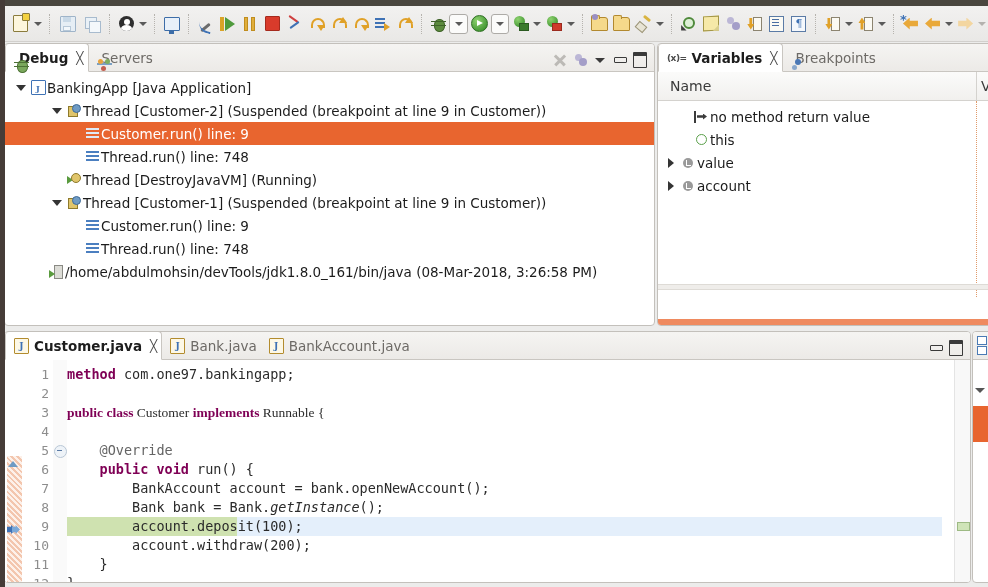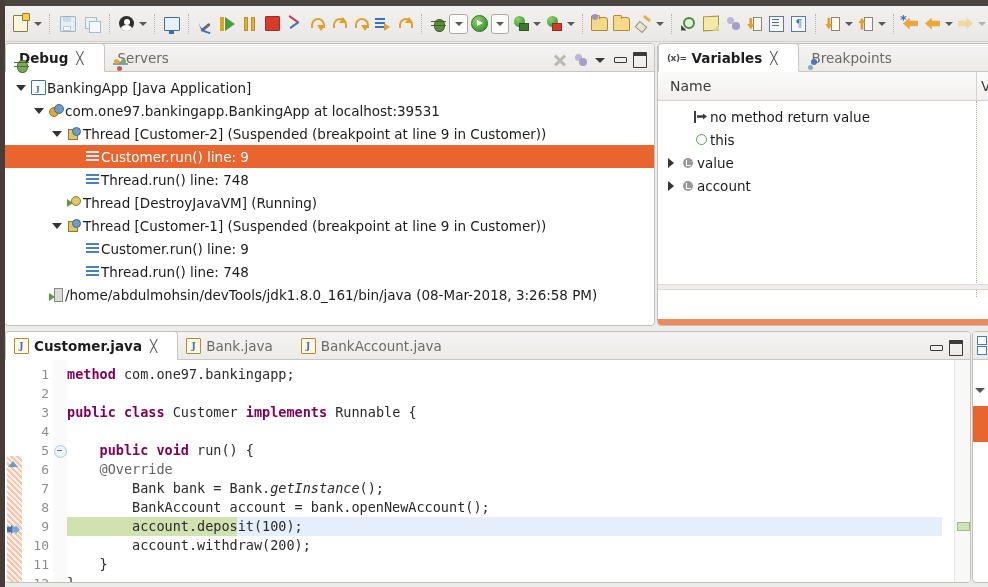--- a/index.html
+++ b/index.html
@@ -332,21 +332,21 @@
   }
   .tabbar {
     height: 27px;
     background: linear-gradient(to bottom,#f5f4f2,#eceae7);
     display: flex; align-items: flex-end;
     border-bottom: 1px solid #c9c6c1;
     position: relative;
   }
   .vtab {
     height: 26px; display: flex; align-items: center;
-    padding: 0 20px 0 8px; gap: 5px;
+    padding: 0 4px 0 8px; gap: 5px;
     font-size: 13.5px; color: #6d6a66;
     position: relative; white-space: nowrap;
   }
   .vtab.active {
     background: #ffffff;
     color: #1d1d1d; font-weight: bold;
     border: 1px solid #c9c6c1; border-bottom: 1px solid #fff;
     border-radius: 4px 4px 0 0;
     margin-bottom: -1px;
     height: 27px;
@@ -811,27 +811,20 @@
     <div class="tree">
 
       <div class="trow" style="padding-left:8px;">
         <div class="twist open"></div>
         <div class="ticon">
             <span class="ico-launch">J</span>
           </div>
         <span>BankingApp [Java Application]</span>
       </div>
 
-      <div class="trow" style="padding-left:26px;">
-        <div class="twist open"></div>
-        <div class="ticon">
-            <span class="ico-vm"></span>
-          </div>
-        <span>com.one97.bankingapp.BankingApp at localhost:39531</span>
-      </div>
 
       <div class="trow" style="padding-left:44px;">
         <div class="twist open"></div>
         <div class="ticon">
             <span class="ico-thread"></span>
           </div>
         <span>Thread [Customer-2] (Suspended (breakpoint at line 9 in Customer))</span>
       </div>
 
       <div class="trow selected" style="padding-left:62px;">
@@ -1013,26 +1006,26 @@
             <div class="fold-minus"></div>
           </div>
       </div>
 
       <div class="code-area" style="padding-top:5px;">
         <div class="hl-exec" style="top:157px;"></div>
         <div class="hl-green" style="top:157px; left:0px; width:170px;"></div>
 
         <div class="cline" style="position:relative;"><span class="kw">method</span> com.one97.bankingapp;</div>
         <div class="cline" style="position:relative;">&nbsp;</div>
-        <div class="cline" style="position:relative;"><span class="kw">public class</span> Customer <span class="kw">implements</span> Runnable {</div>
+        <div class="cline" style="position:relative;font-family:Liberation Serif, serif;"><span class="kw">public class</span> Customer <span class="kw">implements</span> Runnable {</div>
         <div class="cline" style="position:relative;">&nbsp;</div>
+        <div class="cline" style="position:relative;">    <span class="ann">@Override</span></div>
         <div class="cline" style="position:relative;">    <span class="kw">public void</span> run() {</div>
-        <div class="cline" style="position:relative;">    <span class="ann">@Override</span></div>
+        <div class="cline" style="position:relative;">        BankAccount account = bank.openNewAccount();</div>
         <div class="cline" style="position:relative;">        Bank bank = Bank.<span class="ital">getInstance</span>();</div>
-        <div class="cline" style="position:relative;">        BankAccount account = bank.openNewAccount();</div>
         <div class="cline" style="position:relative;">        account.deposit(100);</div>
         <div class="cline" style="position:relative;">        account.withdraw(200);</div>
         <div class="cline" style="position:relative;">    }</div>
         <div class="cline" style="position:relative;">}</div>
       </div>
 
       <div class="overview-ruler">
         <div class="ov-mark" style="top:162px;"></div>
       </div>
     </div>

